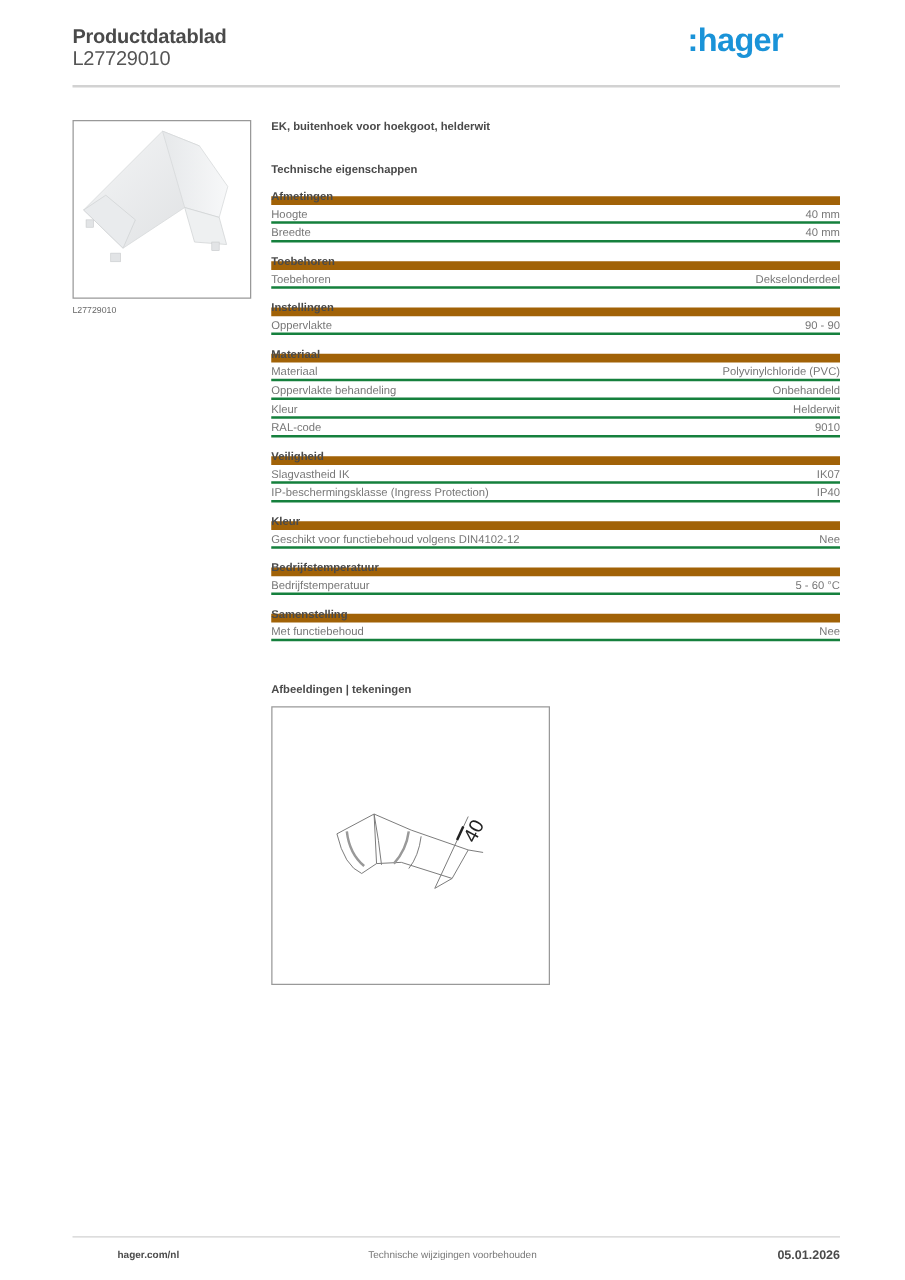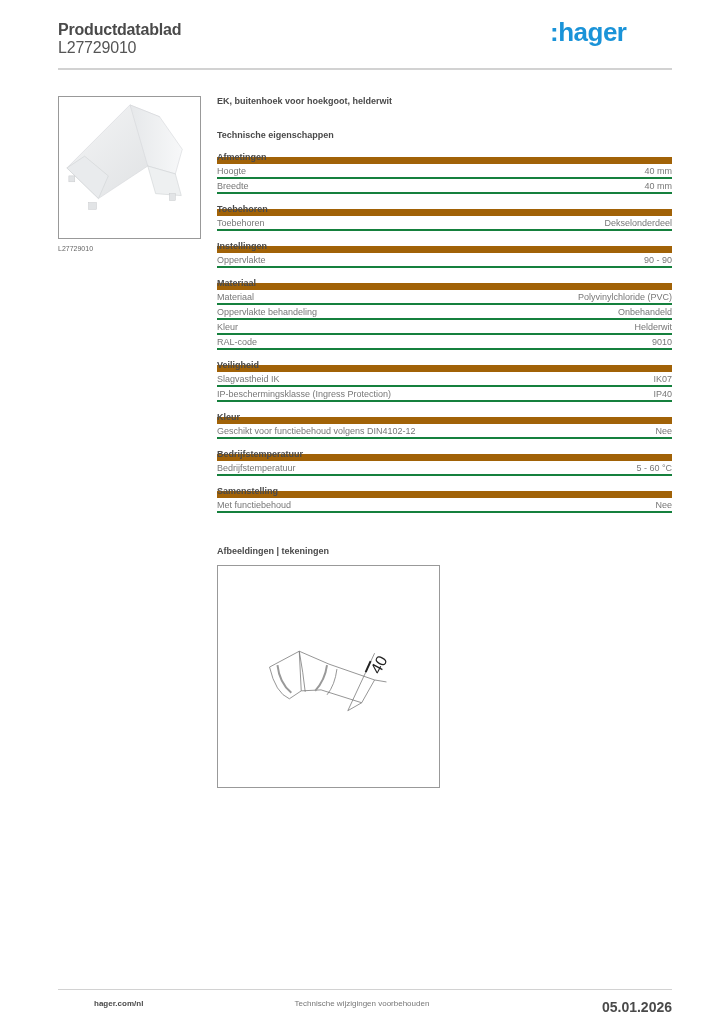--- a/index.html
+++ b/index.html
@@ -26,21 +26,21 @@
     .row .label { white-space: nowrap; }
     .row .value { white-space: nowrap; text-align: center; }
 
     .drawings-title { position: absolute; left: 217px; top: 546px; font-size: 9px; font-weight: bold; color: #4a4a4a; }
     .drawing-box { position: absolute; left: 217px; top: 565px; width: 223px; height: 223px; border: 1px solid #999999; }
     .drawing-box svg { width: 100%; height: 100%; display: block; }
 
     .footer-rule { position: absolute; left: 58px; top: 989px; width: 614px; height: 1px; background: #d2d2d2; }
     .footer-left { position: absolute; left: 58px; top: 999px; font-size: 8px; font-weight: bold; color: #4a4a4a; margin-left: 36px; }
     .footer-center { position: absolute; left: 0; width: 724px; top: 999px; text-align: center; font-size: 8px; color: #777777; }
-    .footer-right { position: absolute; right: 52px; top: 999px; font-size: 14px; font-weight: bold; color: #4a4a4a; }
+    .footer-right { position: absolute; right: 52px; top: 999px; font-size: 10px; font-weight: bold; color: #4a4a4a; }
   </style>
 </head>
 <body>
 
 <div class="header-title">Productdatablad</div>
 <div class="header-code">L27729010</div>
 <div class="logo">:hager</div>
 <div class="header-rule"></div>
 
 <div class="product-image">

